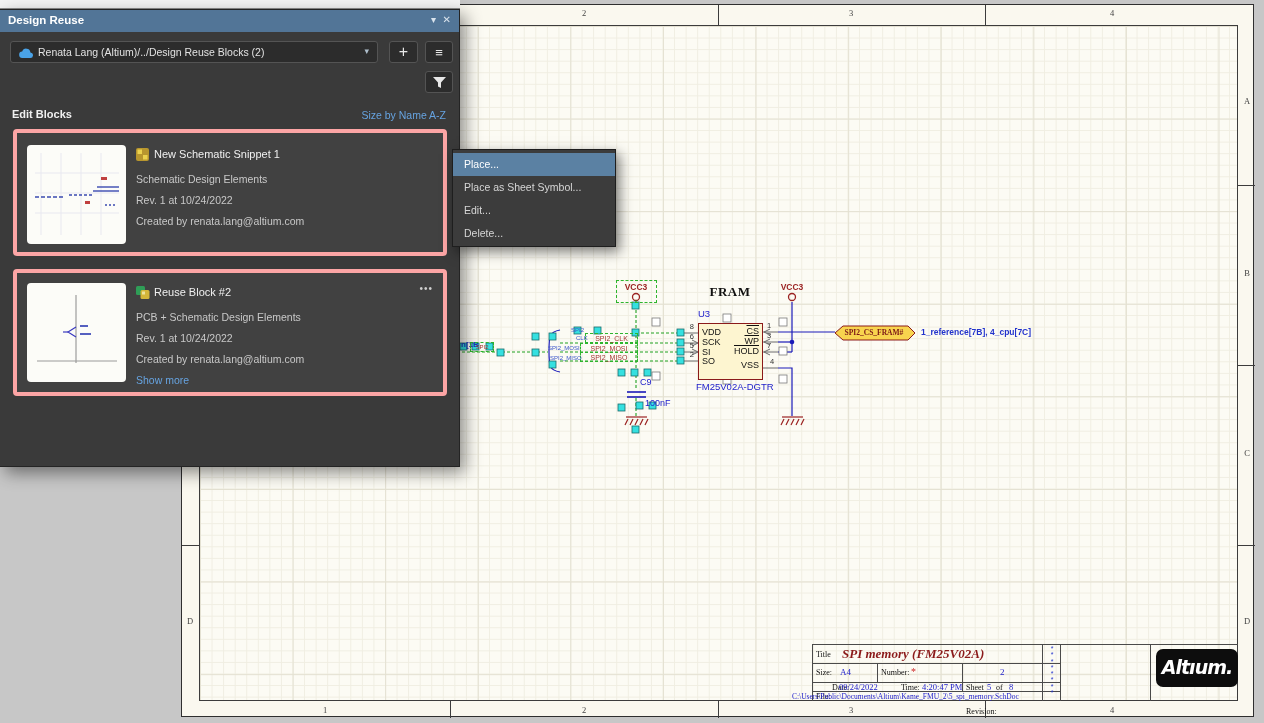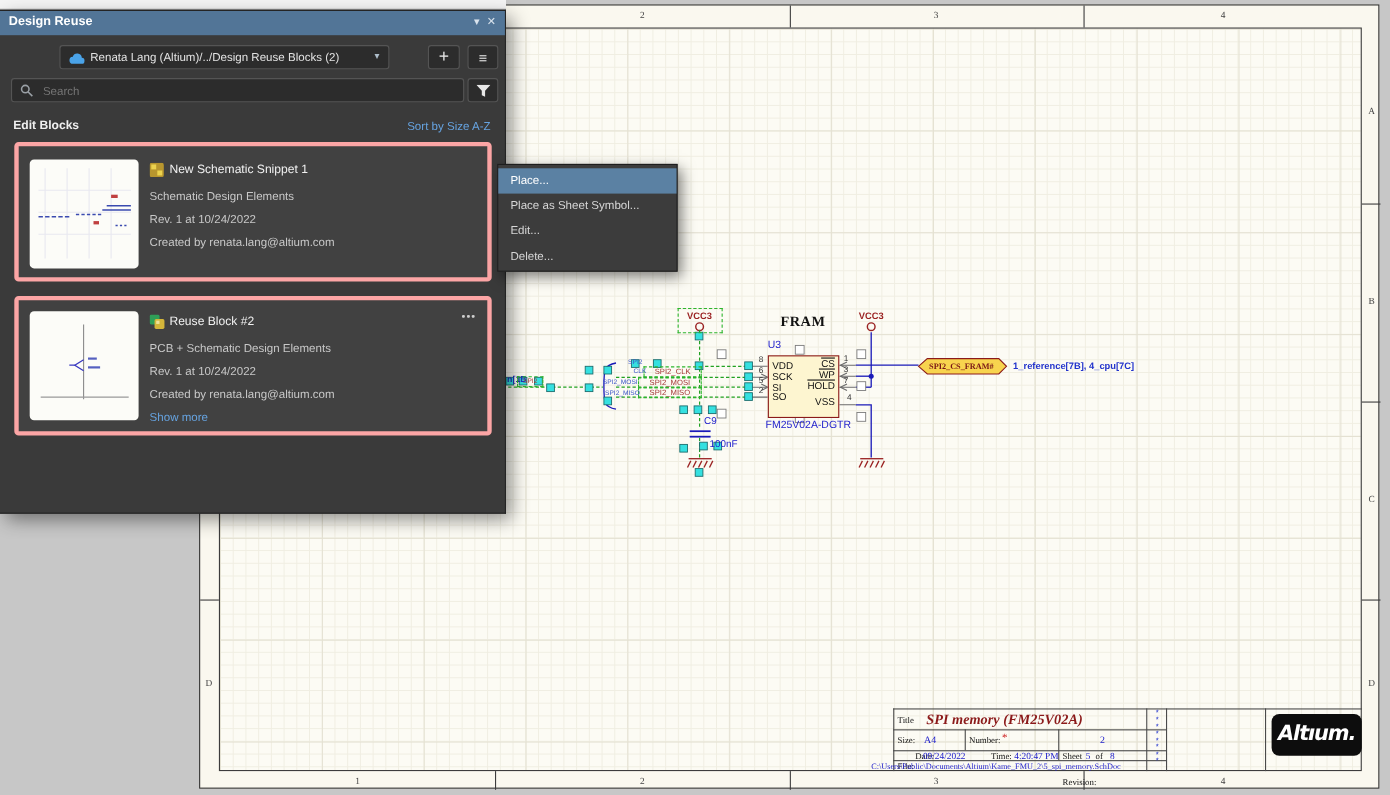--- a/index.html
+++ b/index.html
@@ -263,45 +263,38 @@
   <div class="abs logo">Altıum.</div>
 
   <div class="abs panel-top"></div>
   <div class="abs panel">
     <div class="p-header">
       <span class="p-title">Design Reuse</span>
       <span class="p-hicon" style="right:23px;">▾</span>
       <span class="p-hicon" style="right:8px;">✕</span>
     </div>
 
-    <div class="inputbox" style="left:10px;top:31px;width:300px;height:22px;margin-left:44px;">
+    <div class="inputbox" style="left:10px;top:31px;width:368px;height:22px;">
       <svg width="15" height="12" style="position:absolute;left:7px;top:5px;">
         <path d="M4.5 11h7.5a2.8 2.8 0 0 0 .4-5.6A4.2 4.2 0 0 0 4.2 4.6 2.6 2.6 0 0 0 4.5 11z" fill="#4aa3e8"></path>
       </svg>
       <span style="position:absolute;left:27px;top:4px;font-size:10.5px;color:#e2e2e2;">Renata Lang (Altium)/../Design Reuse Blocks (2)</span>
       <span style="position:absolute;right:8px;top:4px;font-size:9px;color:#aebecb;">▾</span>
     </div>
     <div class="btn" style="left:389px;top:31px;width:29px;height:22px;font-size:16px;line-height:20px;">+</div>
     <div class="btn" style="left:425px;top:31px;width:28px;height:22px;font-size:13px;line-height:21px;">≡</div>
 
-    <div class="inputbox" style="left:10px;top:61px;width:412px;height:22px;">
-      <svg width="13" height="13" style="position:absolute;left:7px;top:4px;">
-        <circle cx="5" cy="5" r="3.4" fill="none" stroke="#9aa0a6" stroke-width="1.4"></circle>
-        <line x1="7.6" y1="7.6" x2="11.4" y2="11.4" stroke="#9aa0a6" stroke-width="1.4"></line>
-      </svg>
-      <input style="position: absolute; left: 26px; top: 1px; width: 370px; height: 18px; background: transparent; border: none; outline: none; color: rgb(207, 207, 207); font-size: 10.5px; font-family: &quot;Liberation Sans&quot;, sans-serif;" placeholder="Search">
-    </div>
     <div class="btn" style="left:425px;top:61px;width:28px;height:22px;">
       <svg width="13" height="12" style="margin-top:5px;">
         <polygon points="0,0 13,0 8,5.5 8,11 5,9.5 5,5.5" fill="#e8e8e8"></polygon>
       </svg>
     </div>
 
     <span style="position:absolute;left:12px;top:98px;font-size:11px;font-weight:bold;color:#f0f0f0;">Edit Blocks</span>
-    <span class="link" style="position:absolute;right:13px;top:99px;font-size:10.5px;">Sort by Size A-Z</span>
+    <span class="link" style="position:absolute;right:13px;top:99px;font-size:10.5px;">Size by Name A-Z</span>
 
     <div class="card" style="top:119px;height:127px;">
       <div class="thumb">
         <svg width="99" height="99">
           <g stroke="#e8e8f0" stroke-width="1">
             <line x1="14" y1="8" x2="14" y2="90"></line>
               <line x1="34" y1="8" x2="34" y2="90"></line>
             <line x1="54" y1="8" x2="54" y2="90"></line>
               <line x1="74" y1="8" x2="74" y2="90"></line>
             <line x1="8" y1="28" x2="92" y2="28"></line>

